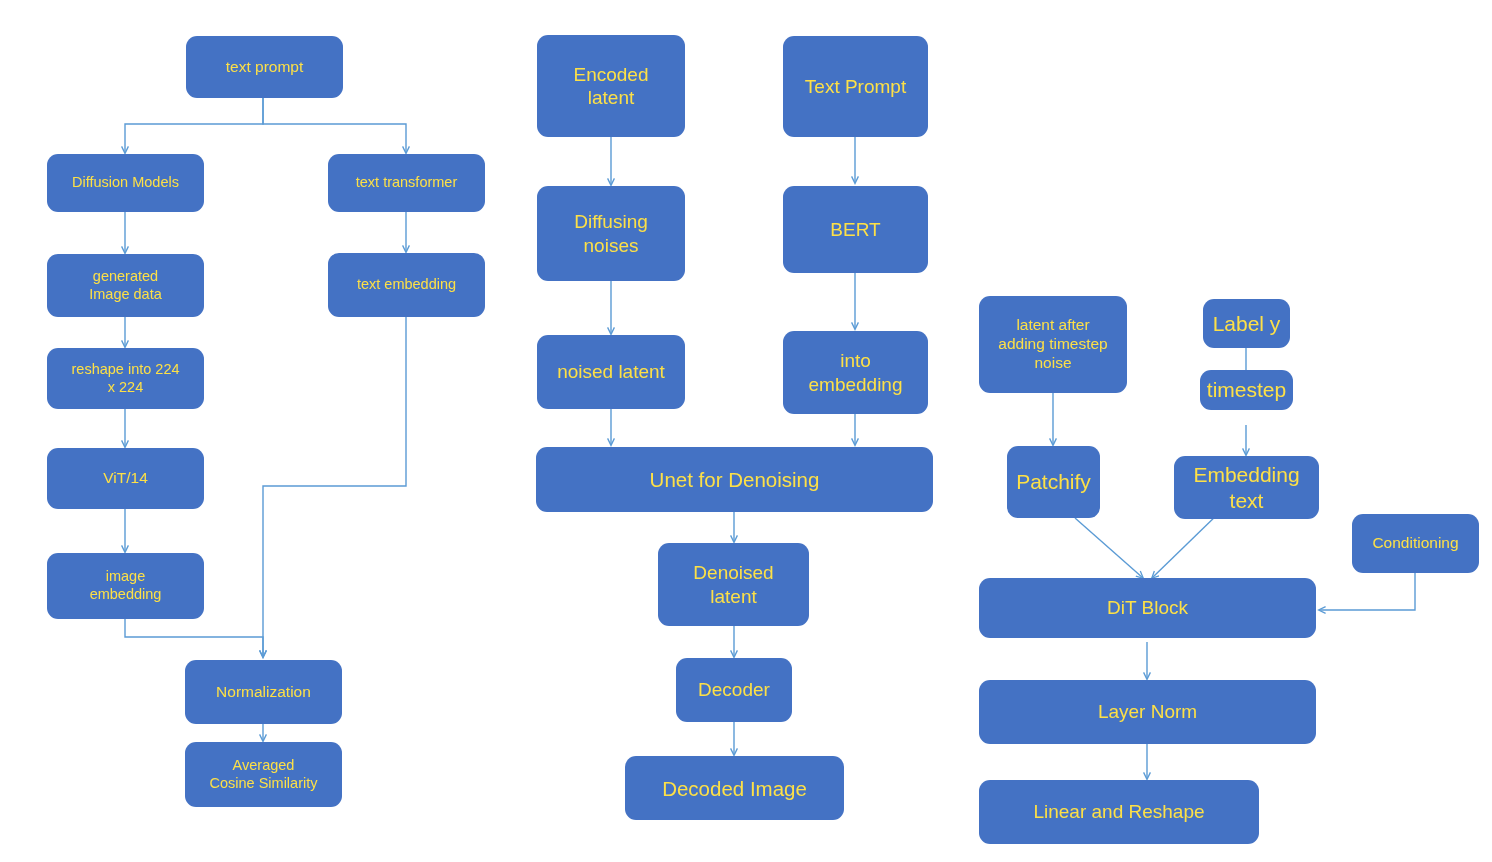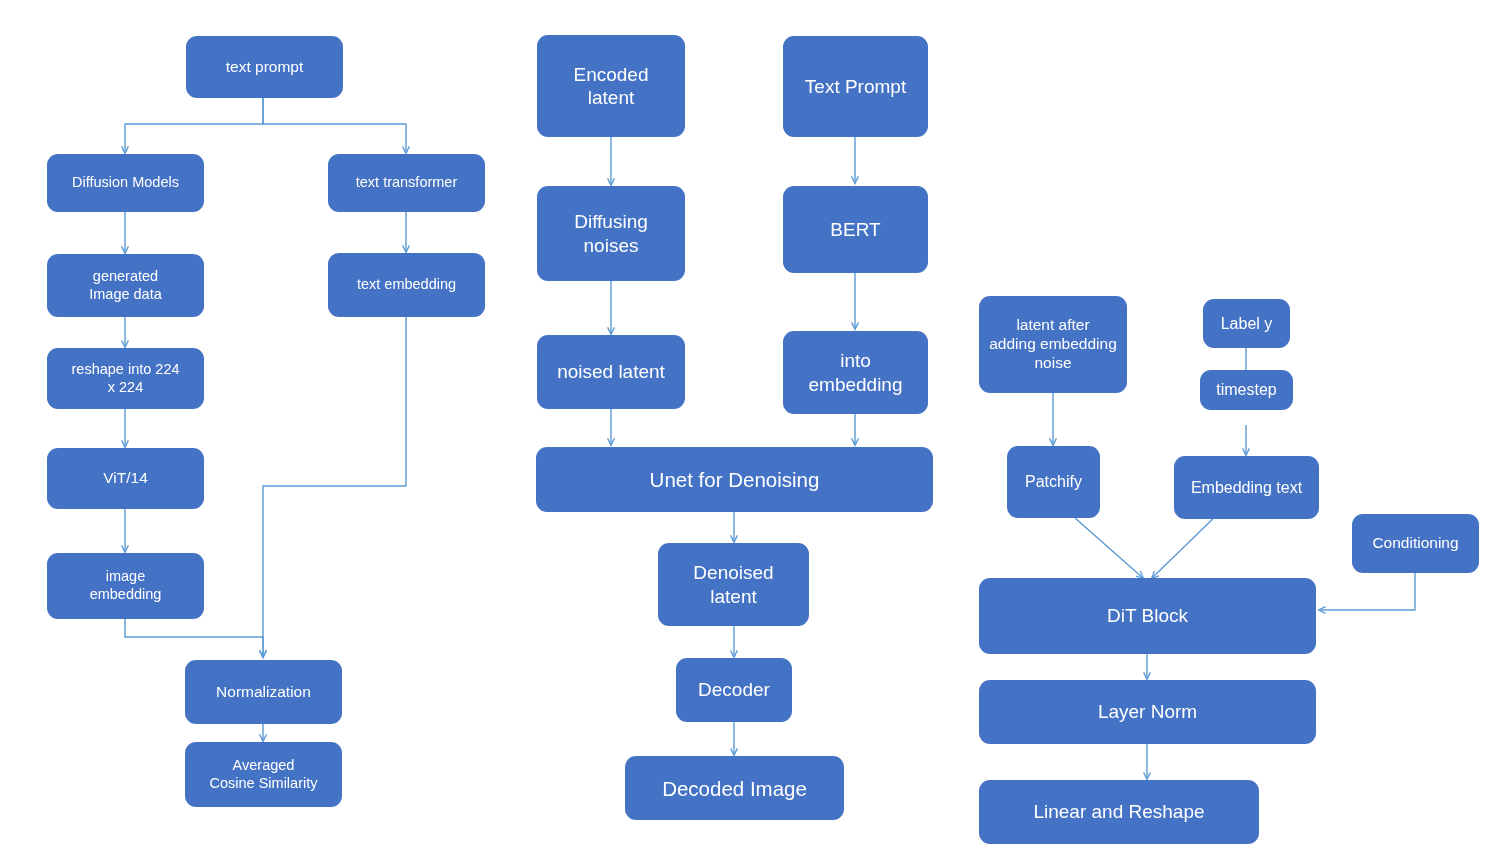--- a/index.html
+++ b/index.html
@@ -21,34 +21,34 @@
     left: 0;
     top: 0;
     width: 1492px;
     height: 862px;
     pointer-events: none;
   }
   .node {
     position: absolute;
     background: #4472C4;
     border-radius: 11px;
-    color: #ffffff;
+    color: #fde047;
     display: flex;
     align-items: center;
     justify-content: center;
     text-align: center;
     line-height: 1.22;
     box-sizing: border-box;
     padding: 2px 6px;
     white-space: pre-line;
     z-index: 2;
   }
   .fs14 { font-size: 14.5px; }
   .fs15 { font-size: 15.5px; }
-  .fs17 { font-size: 16px; }
+  .fs17 { font-size: 21px; }
   .fs19 { font-size: 19px; }
   .fs20 { font-size: 20.5px; }
 </style>
 </head>
 <body>
 
 <div id="canvas">
 
   <svg id="edges" viewBox="0 0 1492 862" xmlns="http://www.w3.org/2000/svg">
     <defs>
@@ -132,32 +132,32 @@
   <div class="node fs20" style="left:536px; top:447px; width:397px; height:65px;">Unet for Denoising</div>
 
   <div class="node fs19" style="left:658px; top:543px; width:151px; height:83px;">Denoised
 latent</div>
 
   <div class="node fs20" style="left:625px; top:756px; width:219px; height:64px;">Decoded Image</div>
 
   <div class="node fs19" style="left:676px; top:658px; width:116px; height:64px;">Decoder</div>
 
   <div class="node fs15" style="left:979px; top:296px; width:148px; height:97px;">latent after
-adding embedding
+adding timestep
 noise</div>
 
   <div class="node fs17" style="left:1203px; top:299px; width:87px; height:49px;">Label y</div>
 
   <div class="node fs17" style="left:1200px; top:370px; width:93px; height:40px;">timestep</div>
 
   <div class="node fs17" style="left:1007px; top:446px; width:93px; height:72px;">Patchify</div>
 
   <div class="node fs17" style="left:1174px; top:456px; width:145px; height:63px;">Embedding text</div>
 
   <div class="node fs15" style="left:1352px; top:514px; width:127px; height:59px;">Conditioning</div>
 
-  <div class="node fs19" style="left:979px; top:578px; width:337px; height:76px;">DiT Block</div>
+  <div class="node fs19" style="left:979px; top:578px; width:337px; height:60px;">DiT Block</div>
 
   <div class="node fs19" style="left:979px; top:680px; width:337px; height:64px;">Layer Norm</div>
 
   <div class="node fs19" style="left:979px; top:780px; width:280px; height:64px;">Linear and Reshape</div>
 
 </div>
 
 </body></html>

